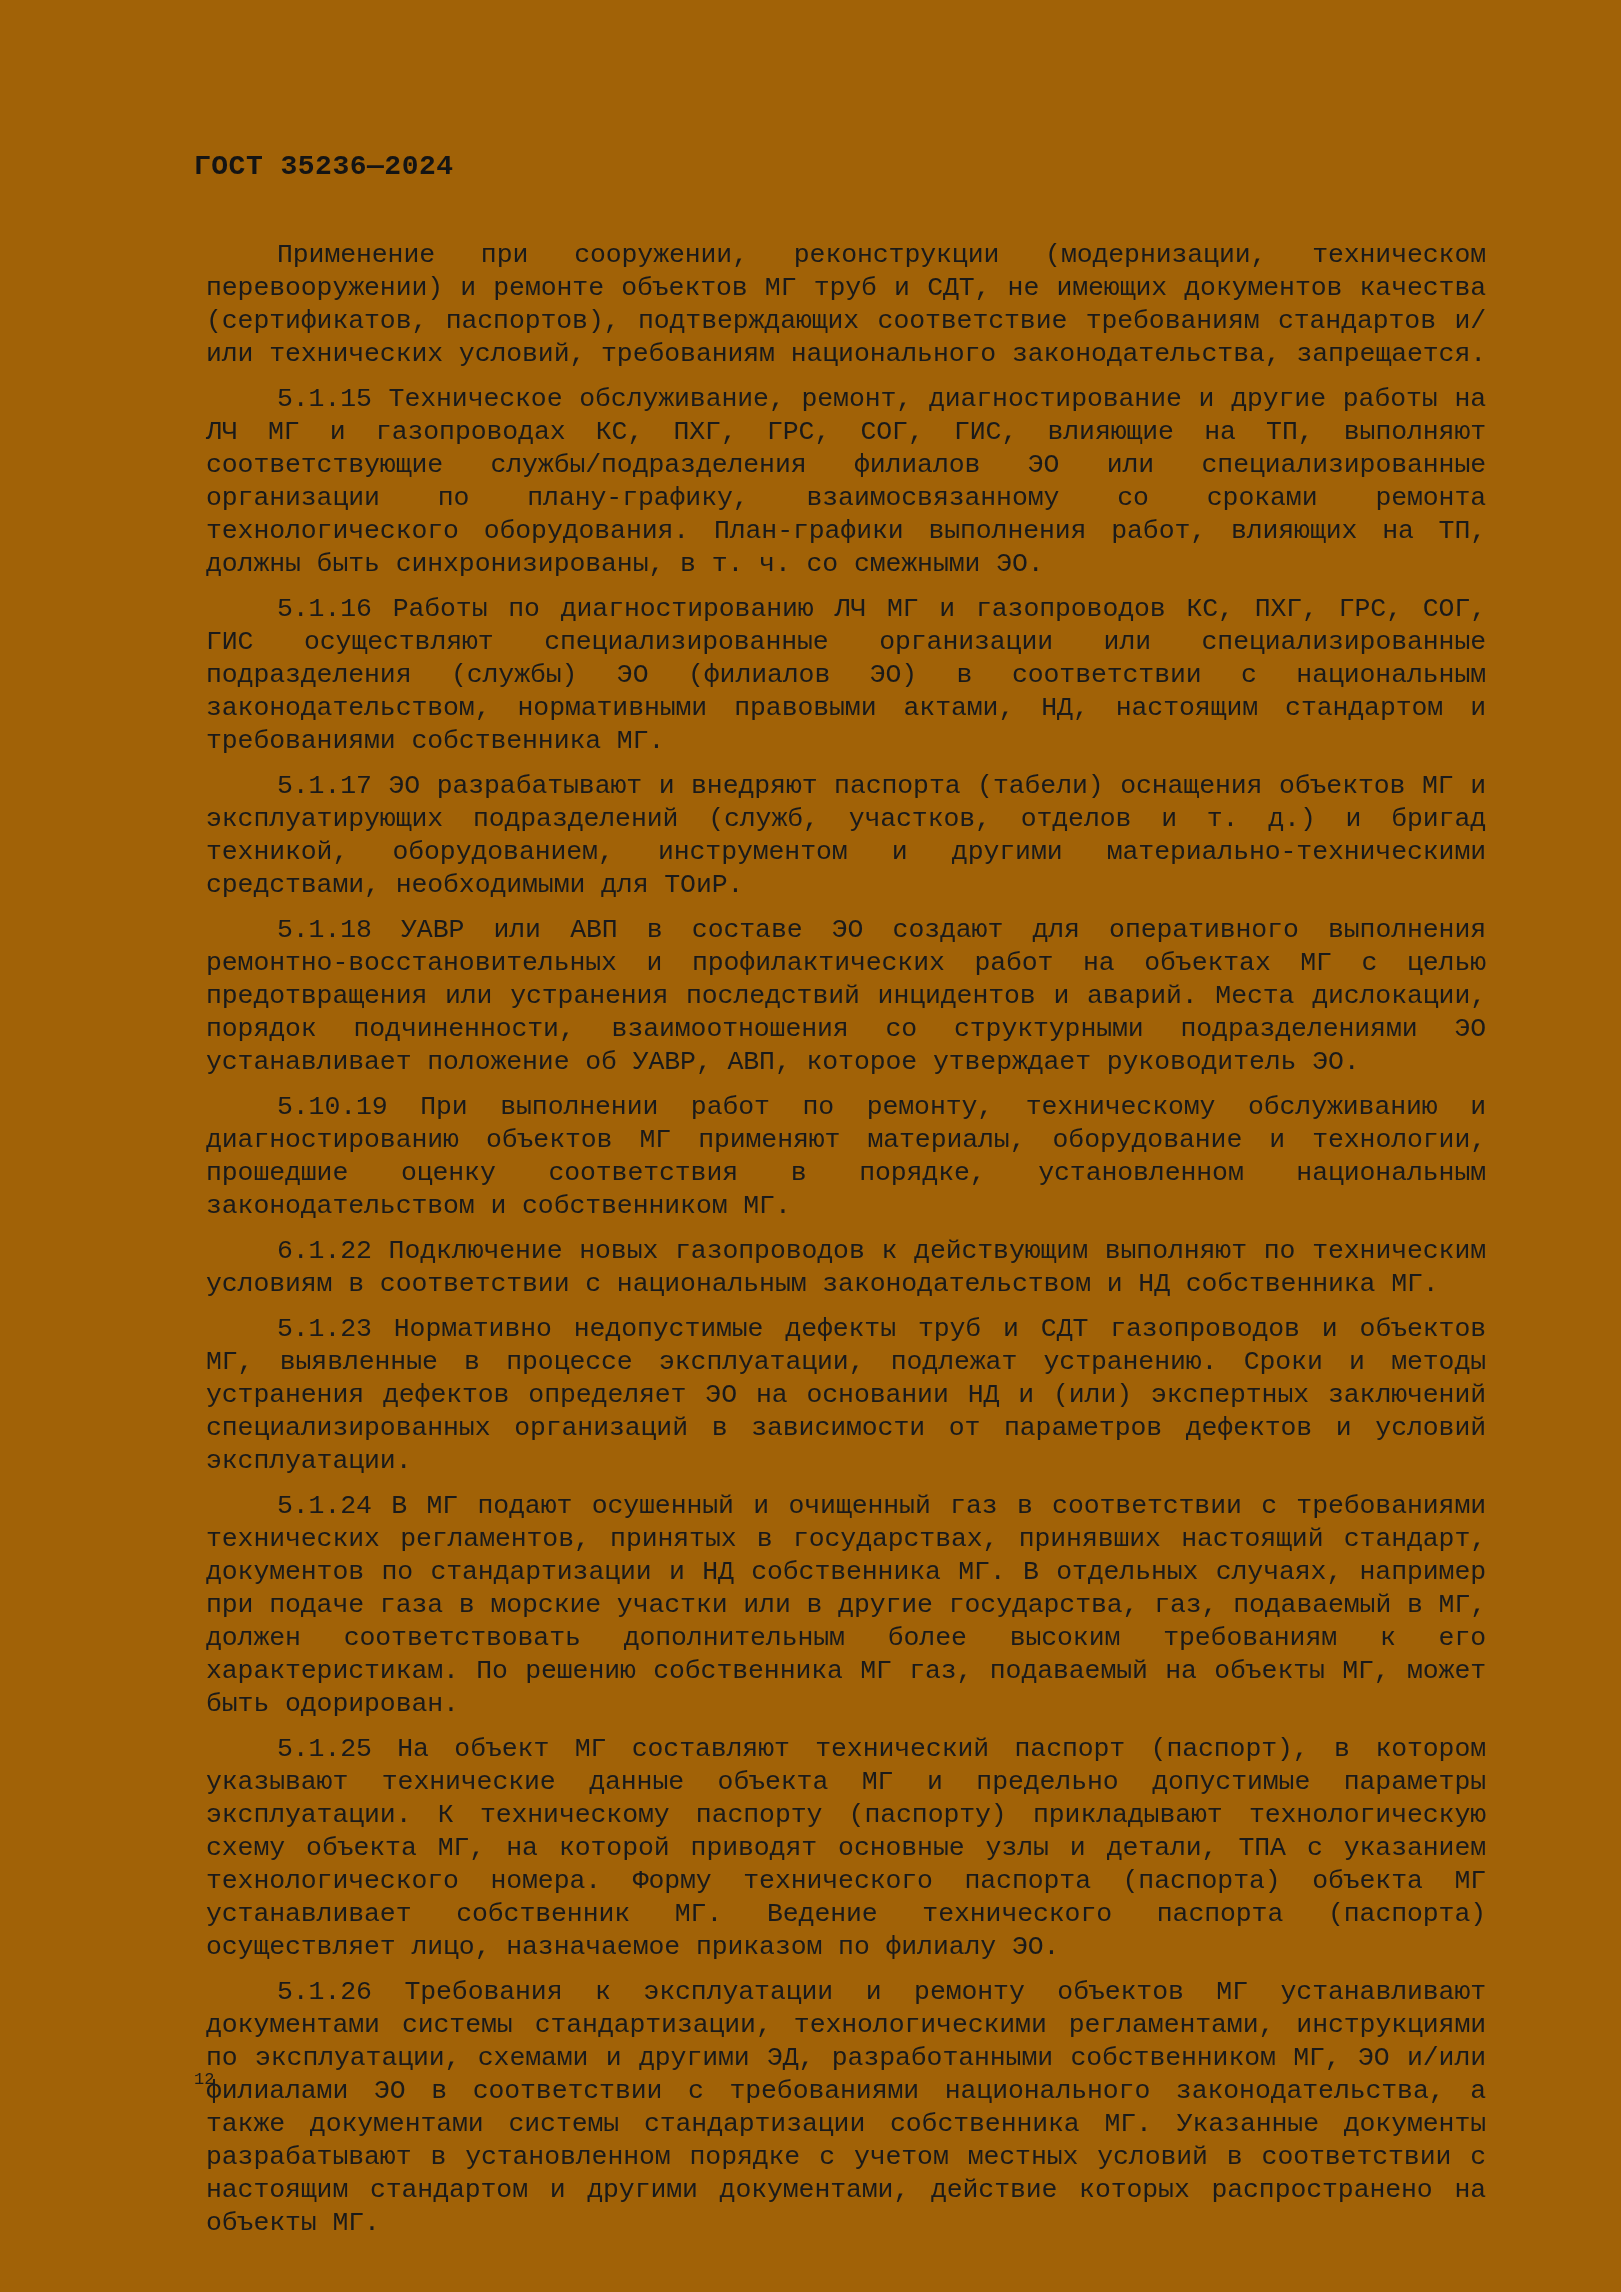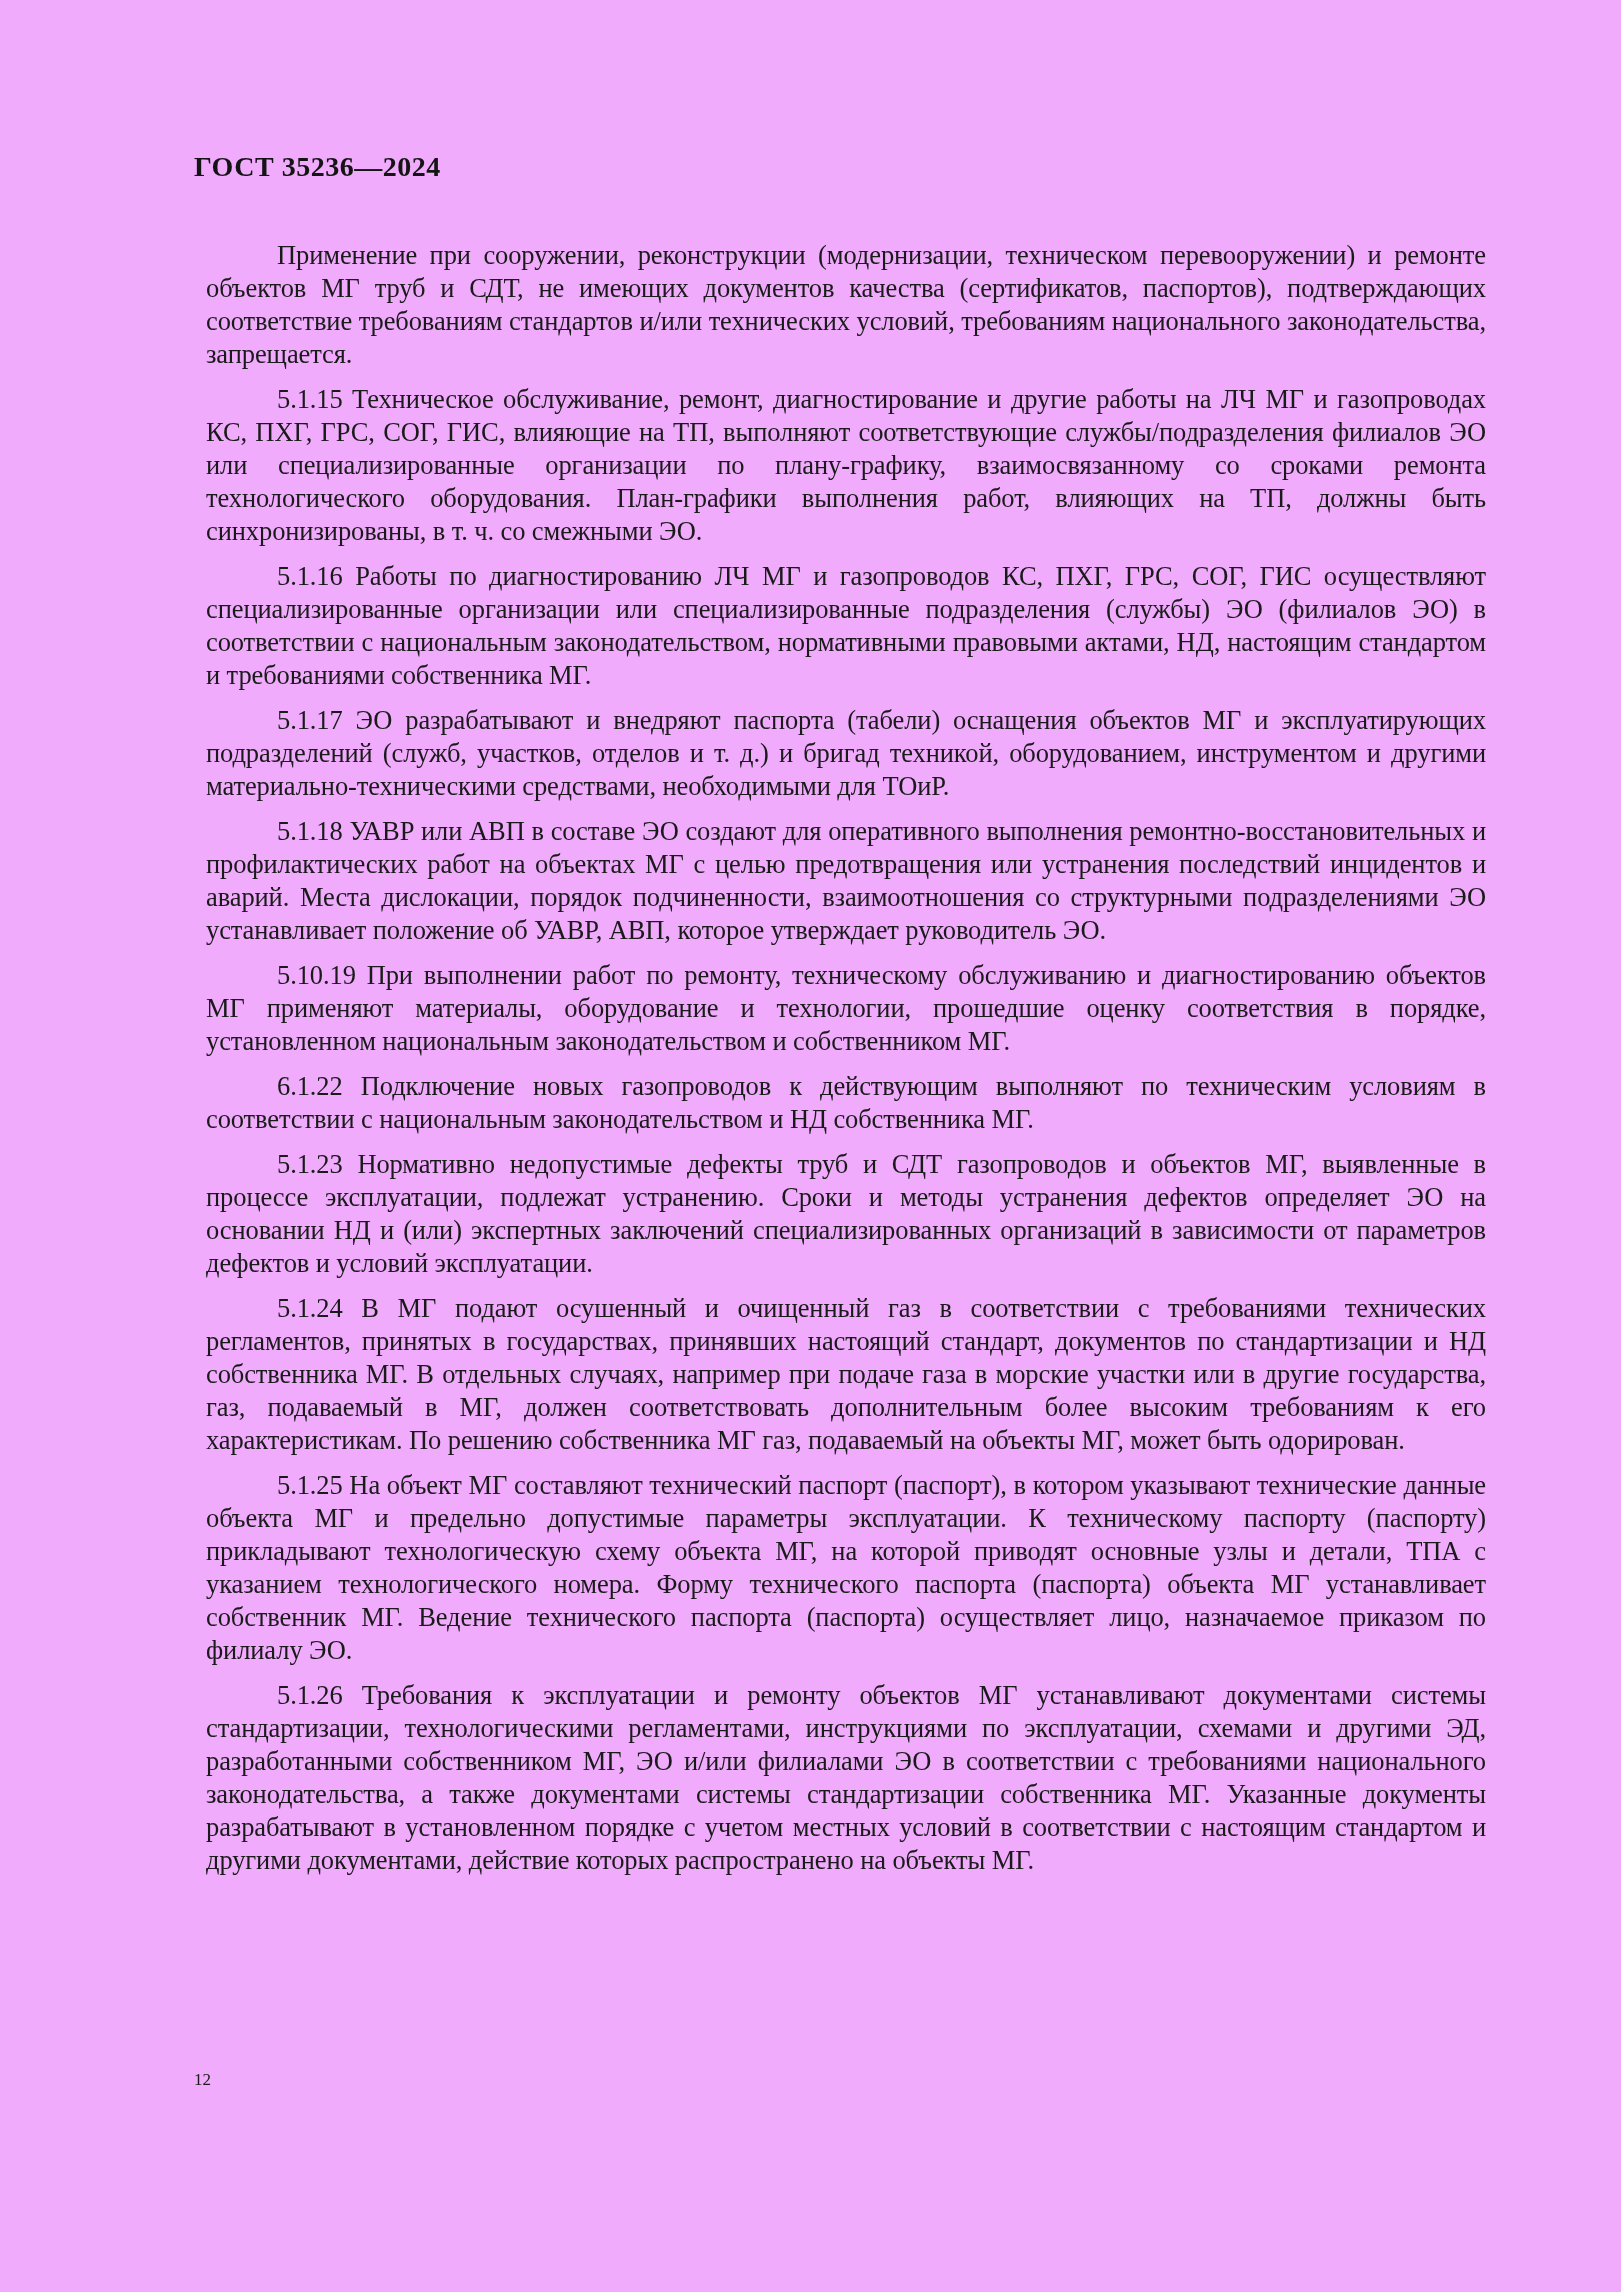--- a/index.html
+++ b/index.html
@@ -5,22 +5,22 @@
   html, body {
     margin: 0;
     padding: 0;
     background: #888;
   }
   .page {
     position: relative;
     width: 1621px;
     height: 2293px;
     margin: 0 auto;
-    background: #f0abfc;
-    font-family: Liberation Serif, serif;
+    background: #a16207;
+    font-family: Liberation Mono, monospace;
     color: #1a1a1a;
     overflow: hidden;
   }
   .doc-header {
     position: absolute;
     left: 194px;
     top: 151px;
     font-size: 28px;
     font-weight: bold;
     letter-spacing: 0.5px;

